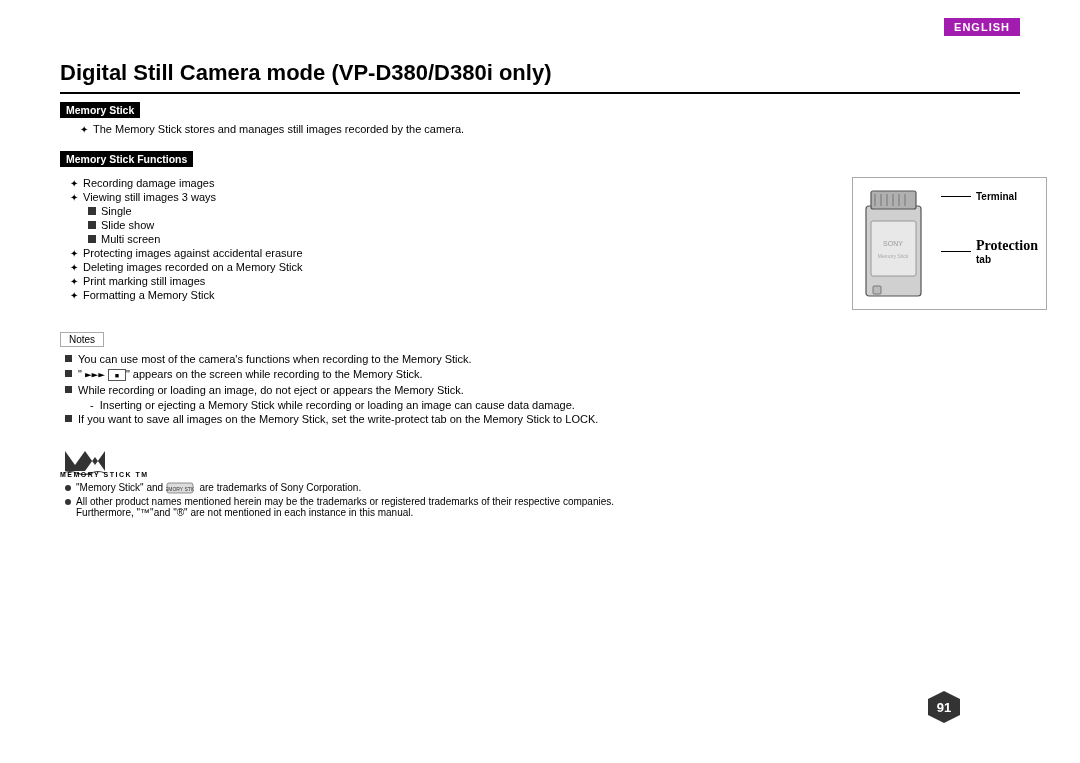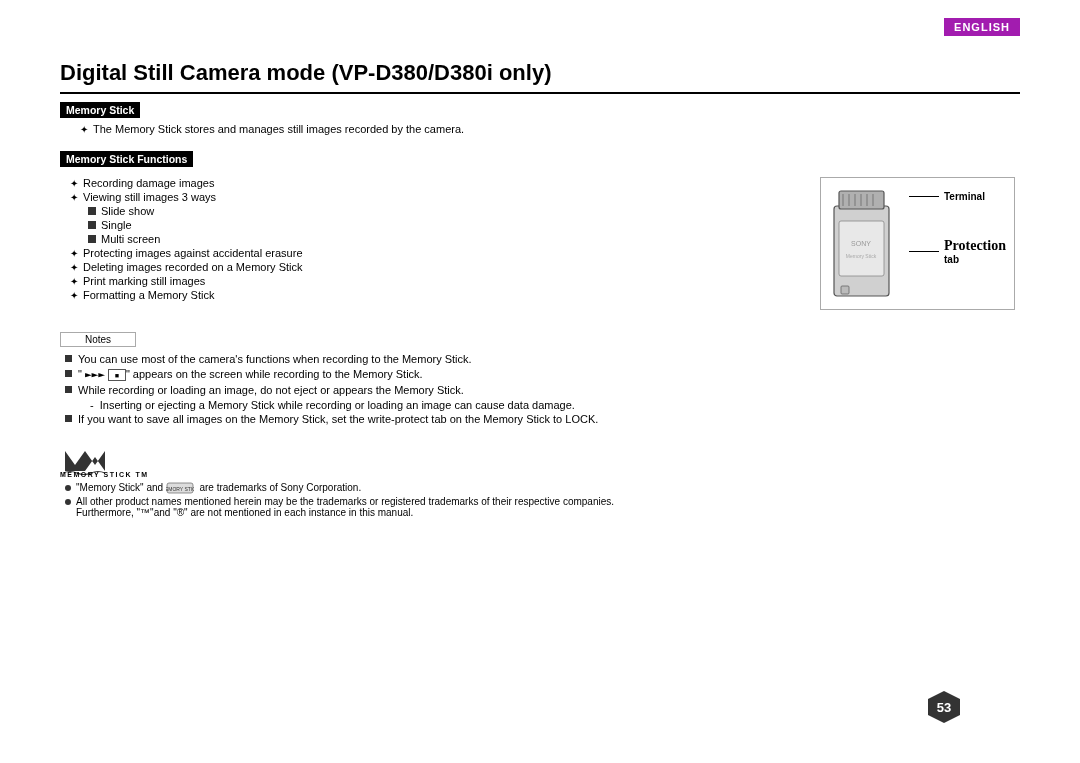--- a/index.html
+++ b/index.html
@@ -82,20 +82,21 @@
       flex-direction: column;
       align-items: flex-start;
     }
     .memory-stick-diagram {
       border: 1px solid #aaa;
       padding: 8px;
       display: flex;
       flex-direction: row;
       gap: 10px;
       align-items: flex-start;
+      margin-left: 32px;
     }
     .stick-labels {
       display: flex;
       flex-direction: column;
       gap: 6px;
       font-size: 10px;
       margin-top: 5px;
     }
     .stick-label-item {
       display: flex;
@@ -118,21 +119,21 @@
     .sub-bullet {
       margin-left: 28px;
       margin-bottom: 2px;
       display: flex;
       align-items: flex-start;
       gap: 5px;
     }
     .notes-box {
       border: 1px solid #aaa;
       display: inline-block;
-      padding: 1px 24px;
+      padding: 1px 8px;
       font-size: 10px;
       margin-top: 10px;
       margin-bottom: 6px;
     }
     .note-bullet {
       display: flex;
       align-items: flex-start;
       gap: 6px;
       margin-bottom: 3px;
       margin-left: 5px;
@@ -237,25 +238,25 @@
         <div class="bullet-diamond">
           <span class="diamond">✦</span>
           <span>Recording damage images</span>
         </div>
         <div class="bullet-diamond">
           <span class="diamond">✦</span>
           <span>Viewing still images 3 ways</span>
         </div>
         <div class="sub-bullet">
           <span class="square-bullet"></span>
-          <span>Slide show</span>
+          <span>Single</span>
         </div>
         <div class="sub-bullet">
           <span class="square-bullet"></span>
-          <span>Single</span>
+          <span>Slide show</span>
         </div>
         <div class="sub-bullet">
           <span class="square-bullet"></span>
           <span>Multi screen</span>
         </div>
         <div class="bullet-diamond">
           <span class="diamond">✦</span>
           <span>Protecting images against accidental erasure</span>
         </div>
         <div class="bullet-diamond">
@@ -363,15 +364,15 @@
         </span>
       </div>
       <div class="tm-bullet">
         <span class="circle-bullet"></span>
         <span>All other product names mentioned herein may be the trademarks or registered trademarks of their respective companies.<br>
         Furthermore, "™"and "®" are not mentioned in each instance in this manual.</span>
       </div>
     </div>
   </div>
 
-  <div class="page-number-badge">53</div>
+  <div class="page-number-badge">91</div>
 
 </div>
 
 </body></html>

